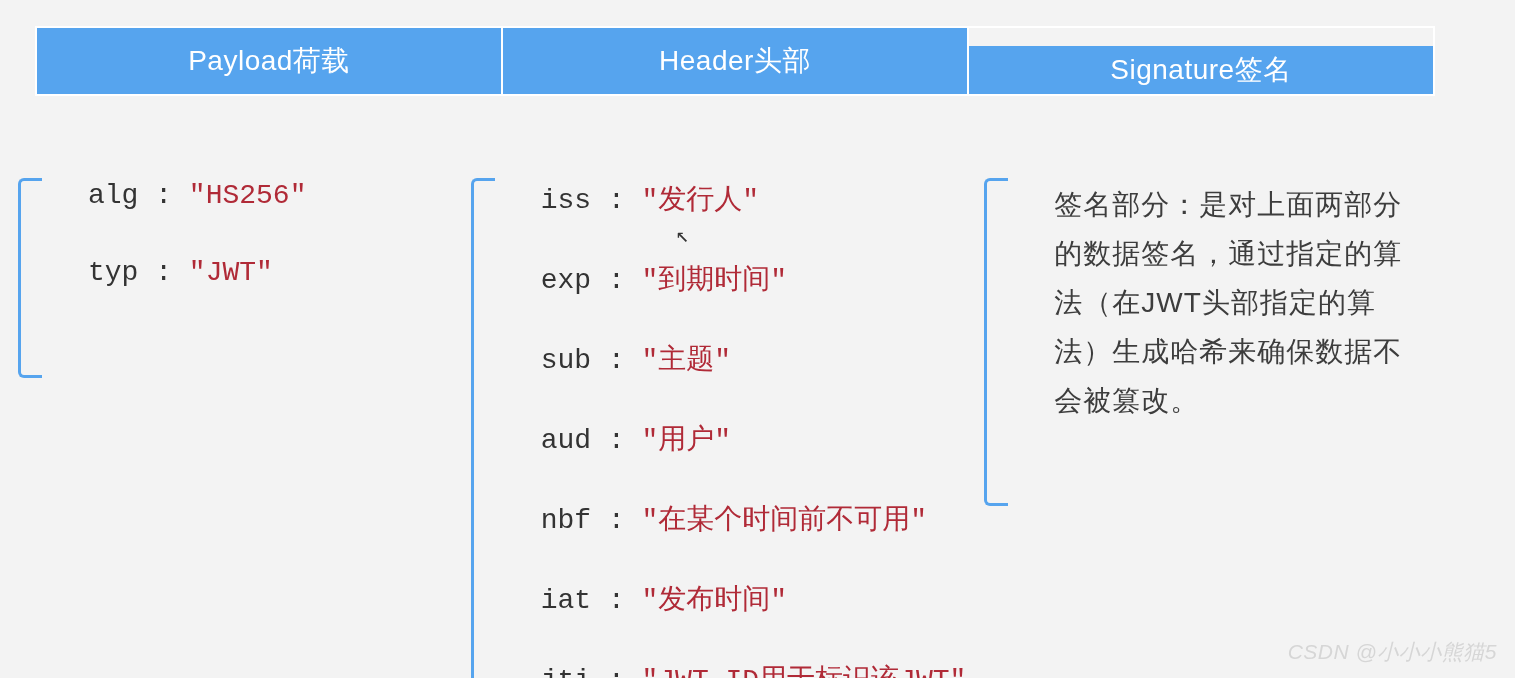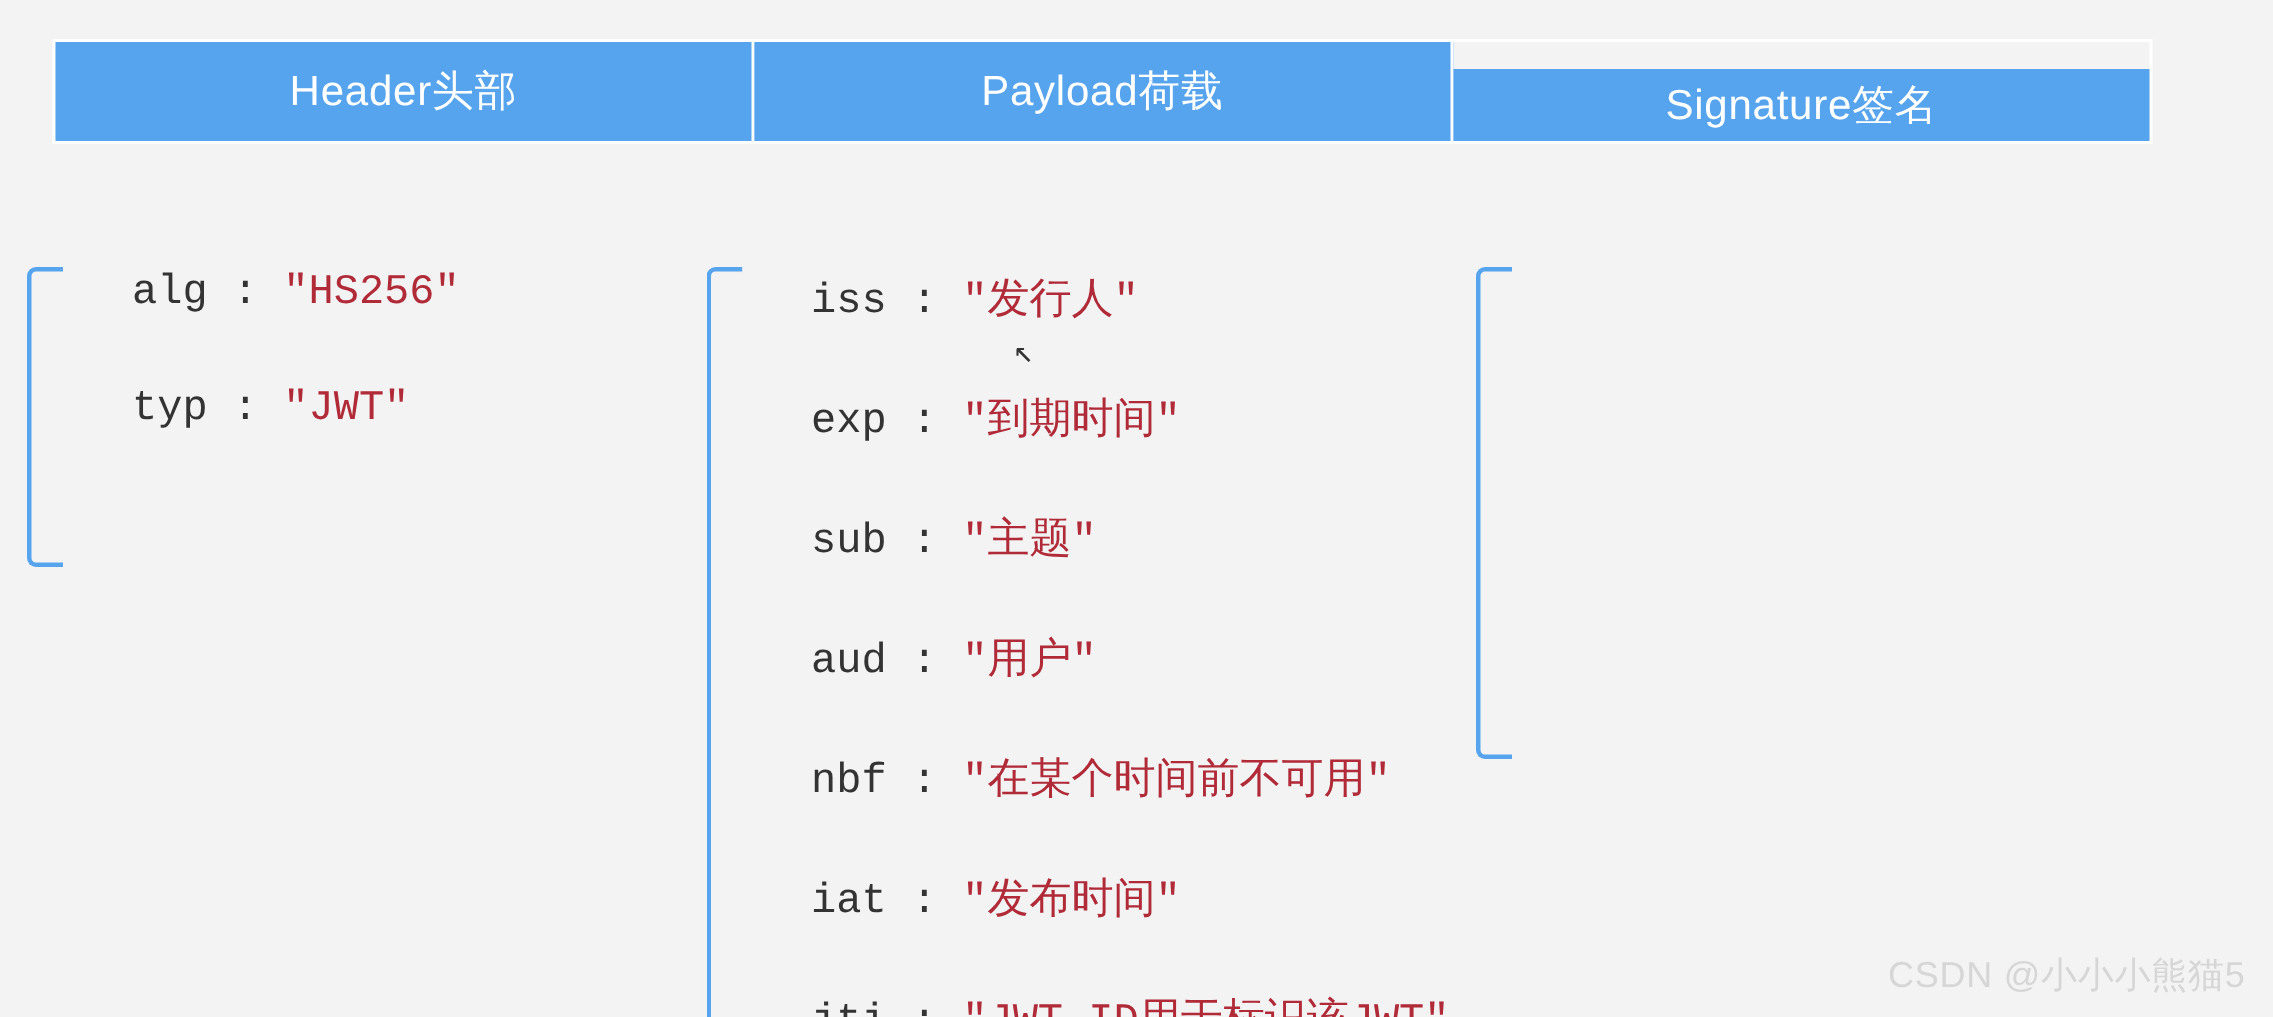--- a/index.html
+++ b/index.html
@@ -79,40 +79,41 @@
     color: #3d3d3d;
     line-height: 1.75;
     letter-spacing: 1px;
     padding-right: 8px;
   }
 
   .watermark {
     position: absolute;
     right: 18px;
     bottom: 12px;
-    font-size: 24px;
+    font-size: 21px;
     color: #d6d6d6;
     letter-spacing: 0.5px;
+    font-style: italic;
   }
 
   .cursor {
     font-family: monospace;
     font-size: 22px;
     color: #333333;
   }
 </style>
 </head>
 <body>
 
 <div class="table-header">
   <div class="cell">
-    <span>Header头部</span>
+    <span>Payload荷载</span>
   </div>
   <div class="cell">
-    <span>Payload荷载</span>
+    <span>Header头部</span>
   </div>
   <div class="cell">
     <span>Signature签名</span>
   </div>
 </div>
 
 <div class="columns">
 
   <div class="col col-header">
     <div class="bracket"></div>
@@ -147,17 +148,18 @@
     <div class="kv-line">
       <span class="key">iat</span><span class="sep"> : </span><span class="val">"发布时间"</span>
     </div>
     <div class="kv-line">
       <span class="key">jti</span><span class="sep"> : </span><span class="val">"JWT_ID用于标识该JWT"</span>
     </div>
   </div>
 
   <div class="col col-signature">
     <div class="bracket"></div>
+    <div class="desc">签名部分：是对上面两部分的数据签名，通过指定的算法（在JWT头部指定的算法）生成哈希来确保数据不会被篡改。</div>
   </div>
 
 </div>
 
 <div class="watermark">CSDN @小小小熊猫5</div>
 
 </body></html>

